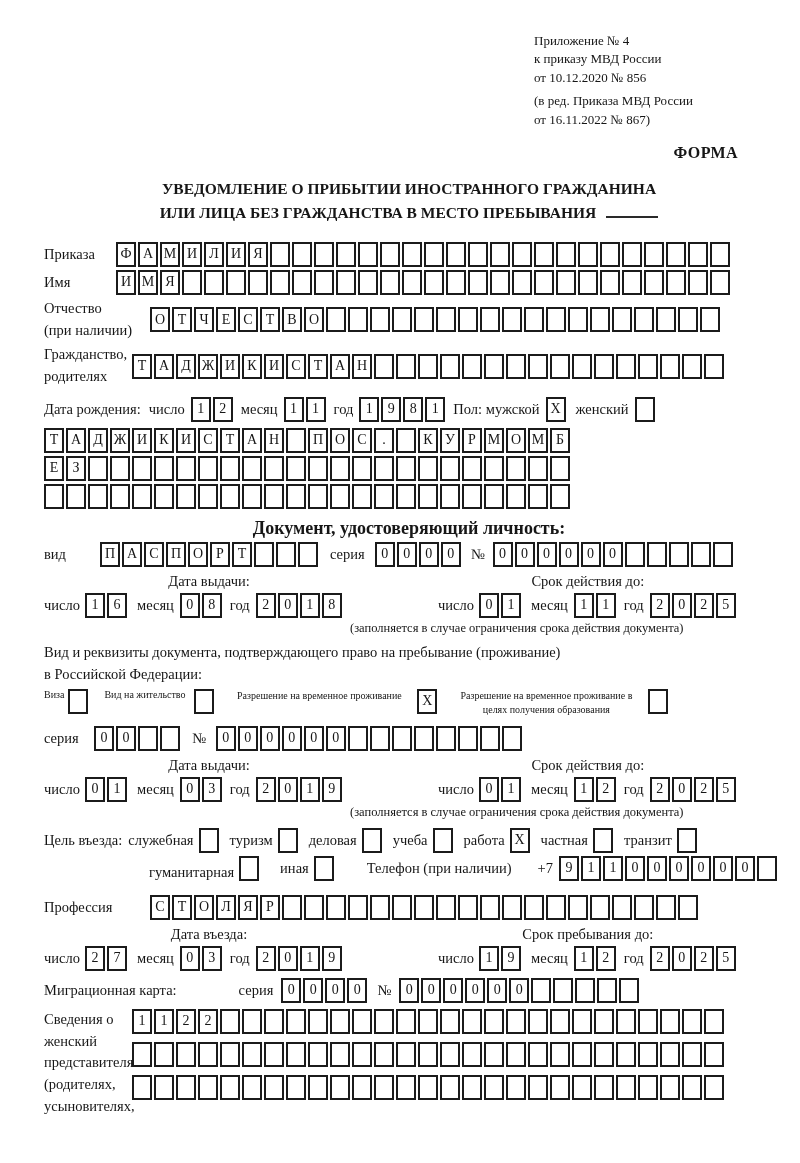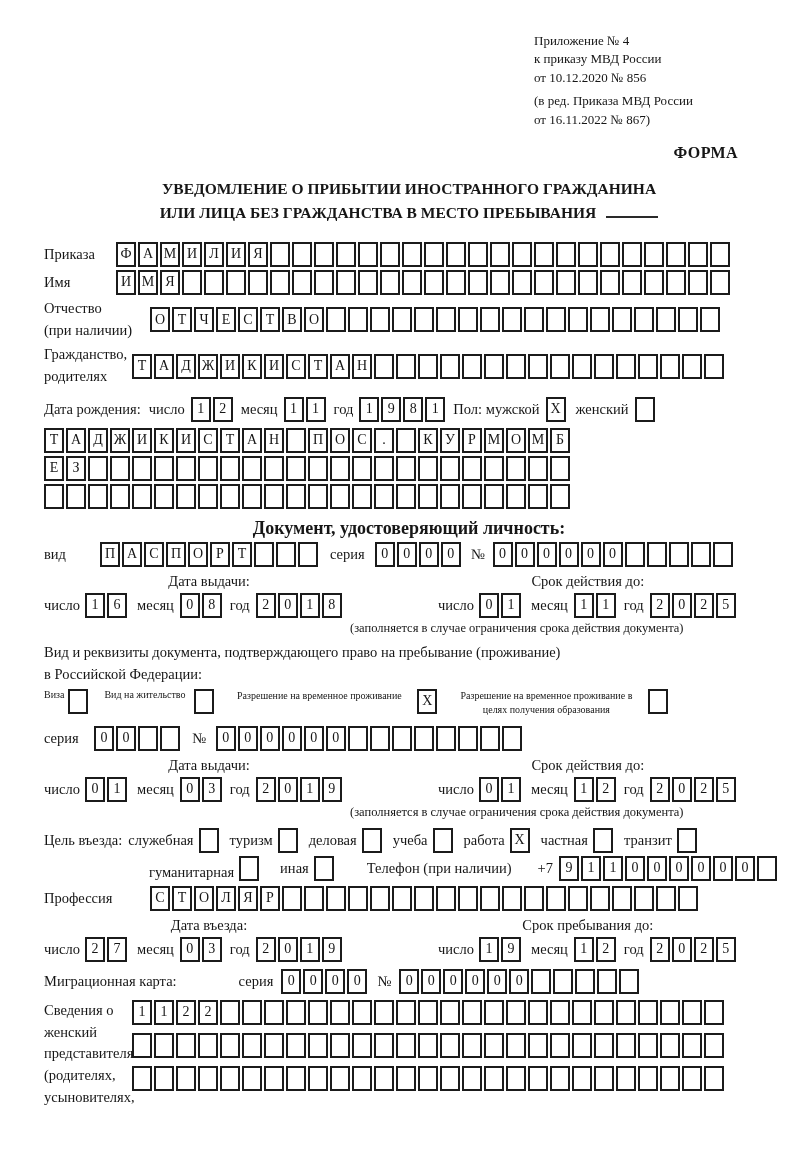--- a/index.html
+++ b/index.html
@@ -586,21 +586,21 @@
         <span class="cell filled">0</span>
         <span class="cell filled">0</span>
         <span class="cell filled">0</span>
         <span class="cell filled">0</span>
         <span class="cell filled">0</span>
         <span class="cell filled">0</span>
         <span class="cell"></span>
       </span>
   </div>
 
-  <div class="frow" style="margin-top:5px;">
+  <div class="frow" style="margin-top:14px;">
     <div class="lbl w106">Профессия</div>
     <div class="cells">
         <span class="cell filled">С</span>
         <span class="cell filled">Т</span>
         <span class="cell filled">О</span>
         <span class="cell filled">Л</span>
         <span class="cell filled">Я</span>
         <span class="cell filled">Р</span>
         <span class="cell"></span>
         <span class="cell"></span>

